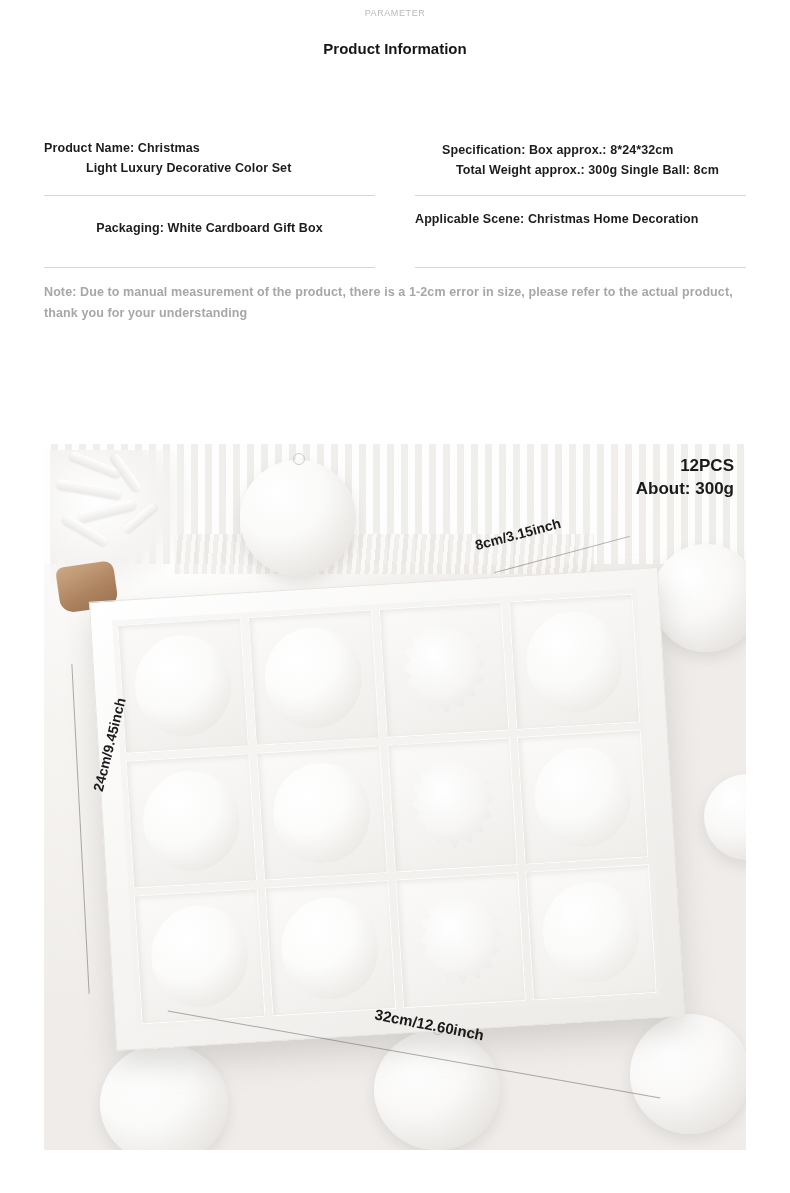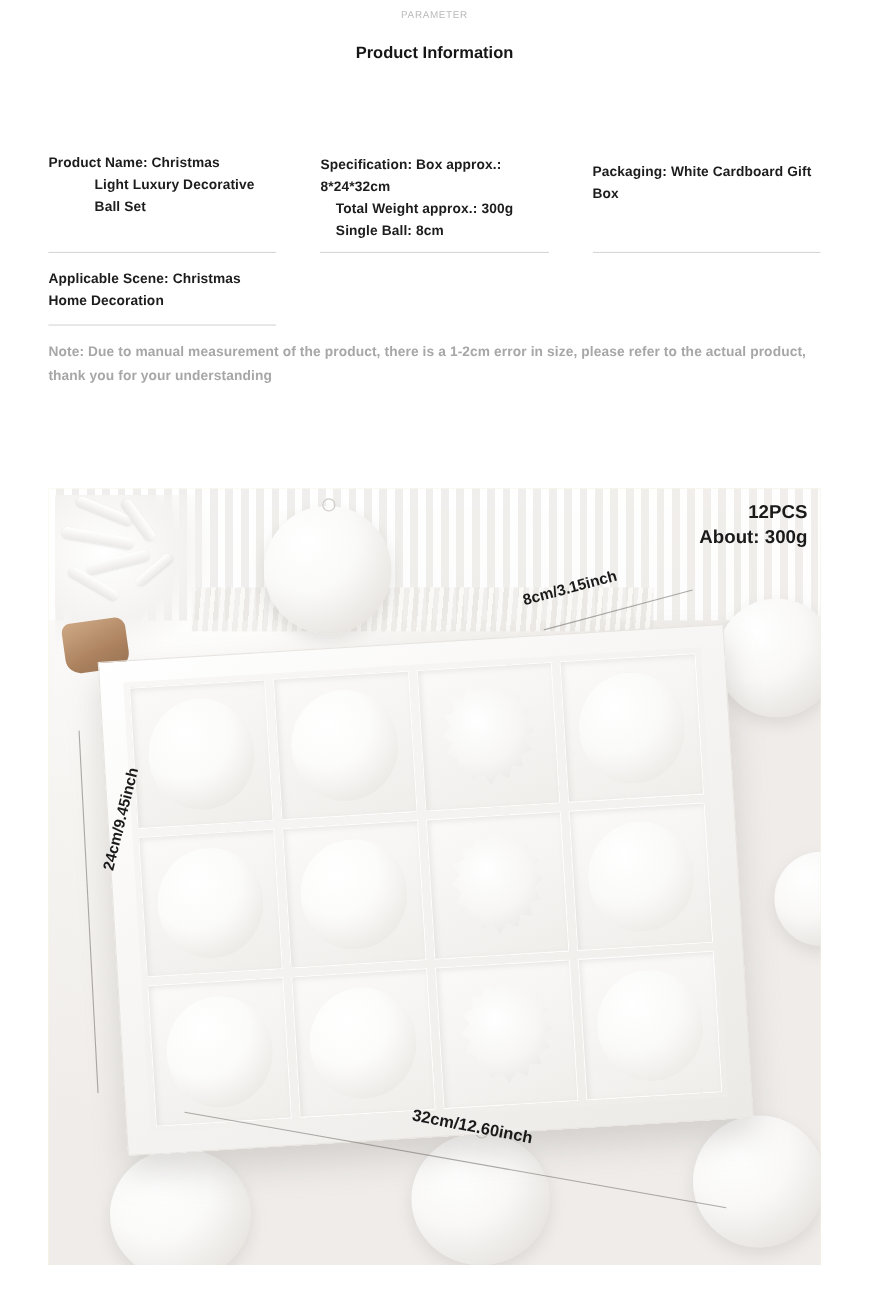--- a/index.html
+++ b/index.html
@@ -38,32 +38,32 @@
     font-weight: bold;
     color: #161616;
     line-height: 22px;
     margin-top: 18px;
   }
 
   
   .params {
     margin: 64px 44px 0 44px;
     display: grid;
-    grid-template-columns: 1fr 1fr 1fr;
+    grid-template-columns: 1fr 1fr;
     column-gap: 40px;
   }
   .param-cell {
     padding-bottom: 9px;
     border-bottom: 1px solid #d6d6d6;
     min-height: 56px;
     box-sizing: border-box;
     display: flex;
     align-items: flex-start;
   }
-  .param-cell.row2 { min-height: 72px; }
+  .param-cell.row2 { min-height: 72px; justify-content: center; }
   .param-cell.row3 { min-height: 66px; }
   .param-text {
     font-size: 12.5px;
     font-weight: bold;
     line-height: 20px;
     color: #1c1c1c;
     letter-spacing: 0.1px;
   }
   .param-cell.left-col { margin-left: 0; }
   .cell-pad-a { padding-top: 14px; }
@@ -261,21 +261,21 @@
   <div class="header">
     <div class="eyebrow">PARAMETER</div>
     <div class="header-title">Product Information</div>
   </div>
 
   <div class="params">
 
     <div class="param-cell left-col cell-pad-a">
       <div class="param-text">
         <span>Product Name: Christmas</span><br>
-        <span style="display:inline-block; padding-left:42px;">Light Luxury Decorative Ball Set</span>
+        <span style="display:inline-block; padding-left:42px;">Light Luxury Decorative Color Set</span>
       </div>
     </div>
 
 
     <div class="param-cell left-col row2 cell-pad-c">
       <div class="param-text">
         <span>Specification: Box approx.: 8*24*32cm</span><br>
         <span style="display:inline-block; padding-left:14px;">Total Weight approx.: 300g Single Ball: 8cm</span>
       </div>
     </div>

